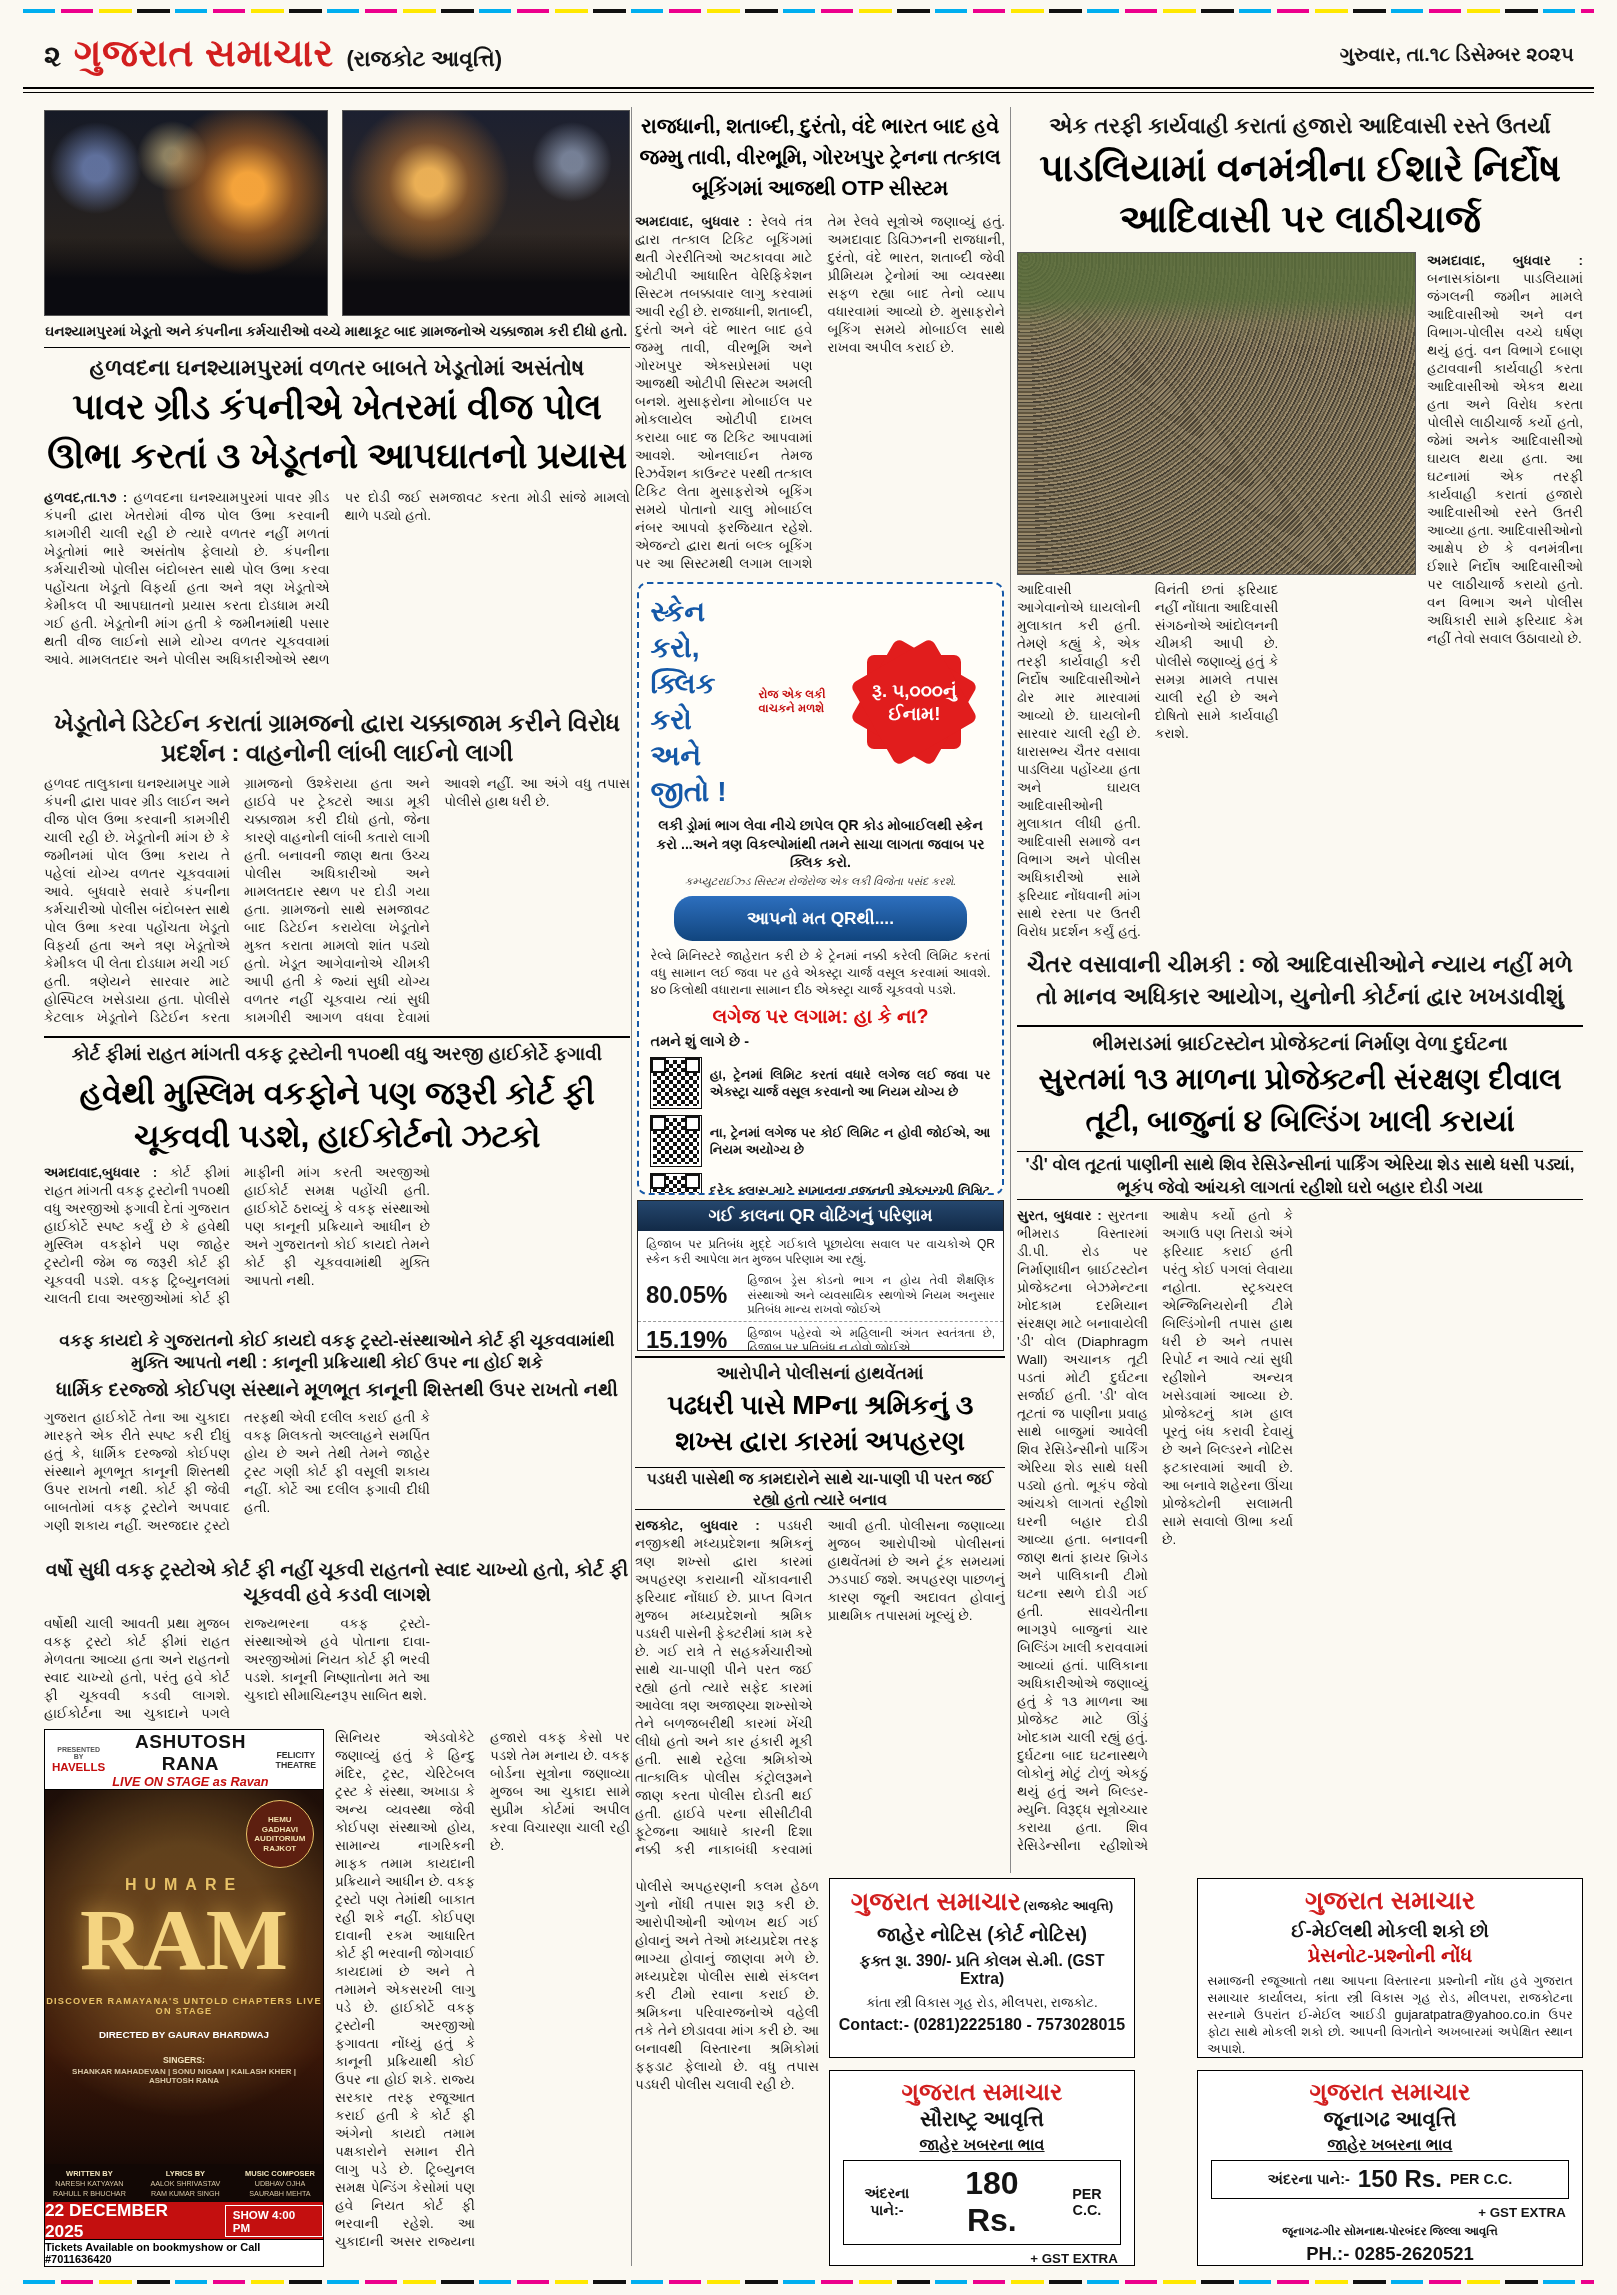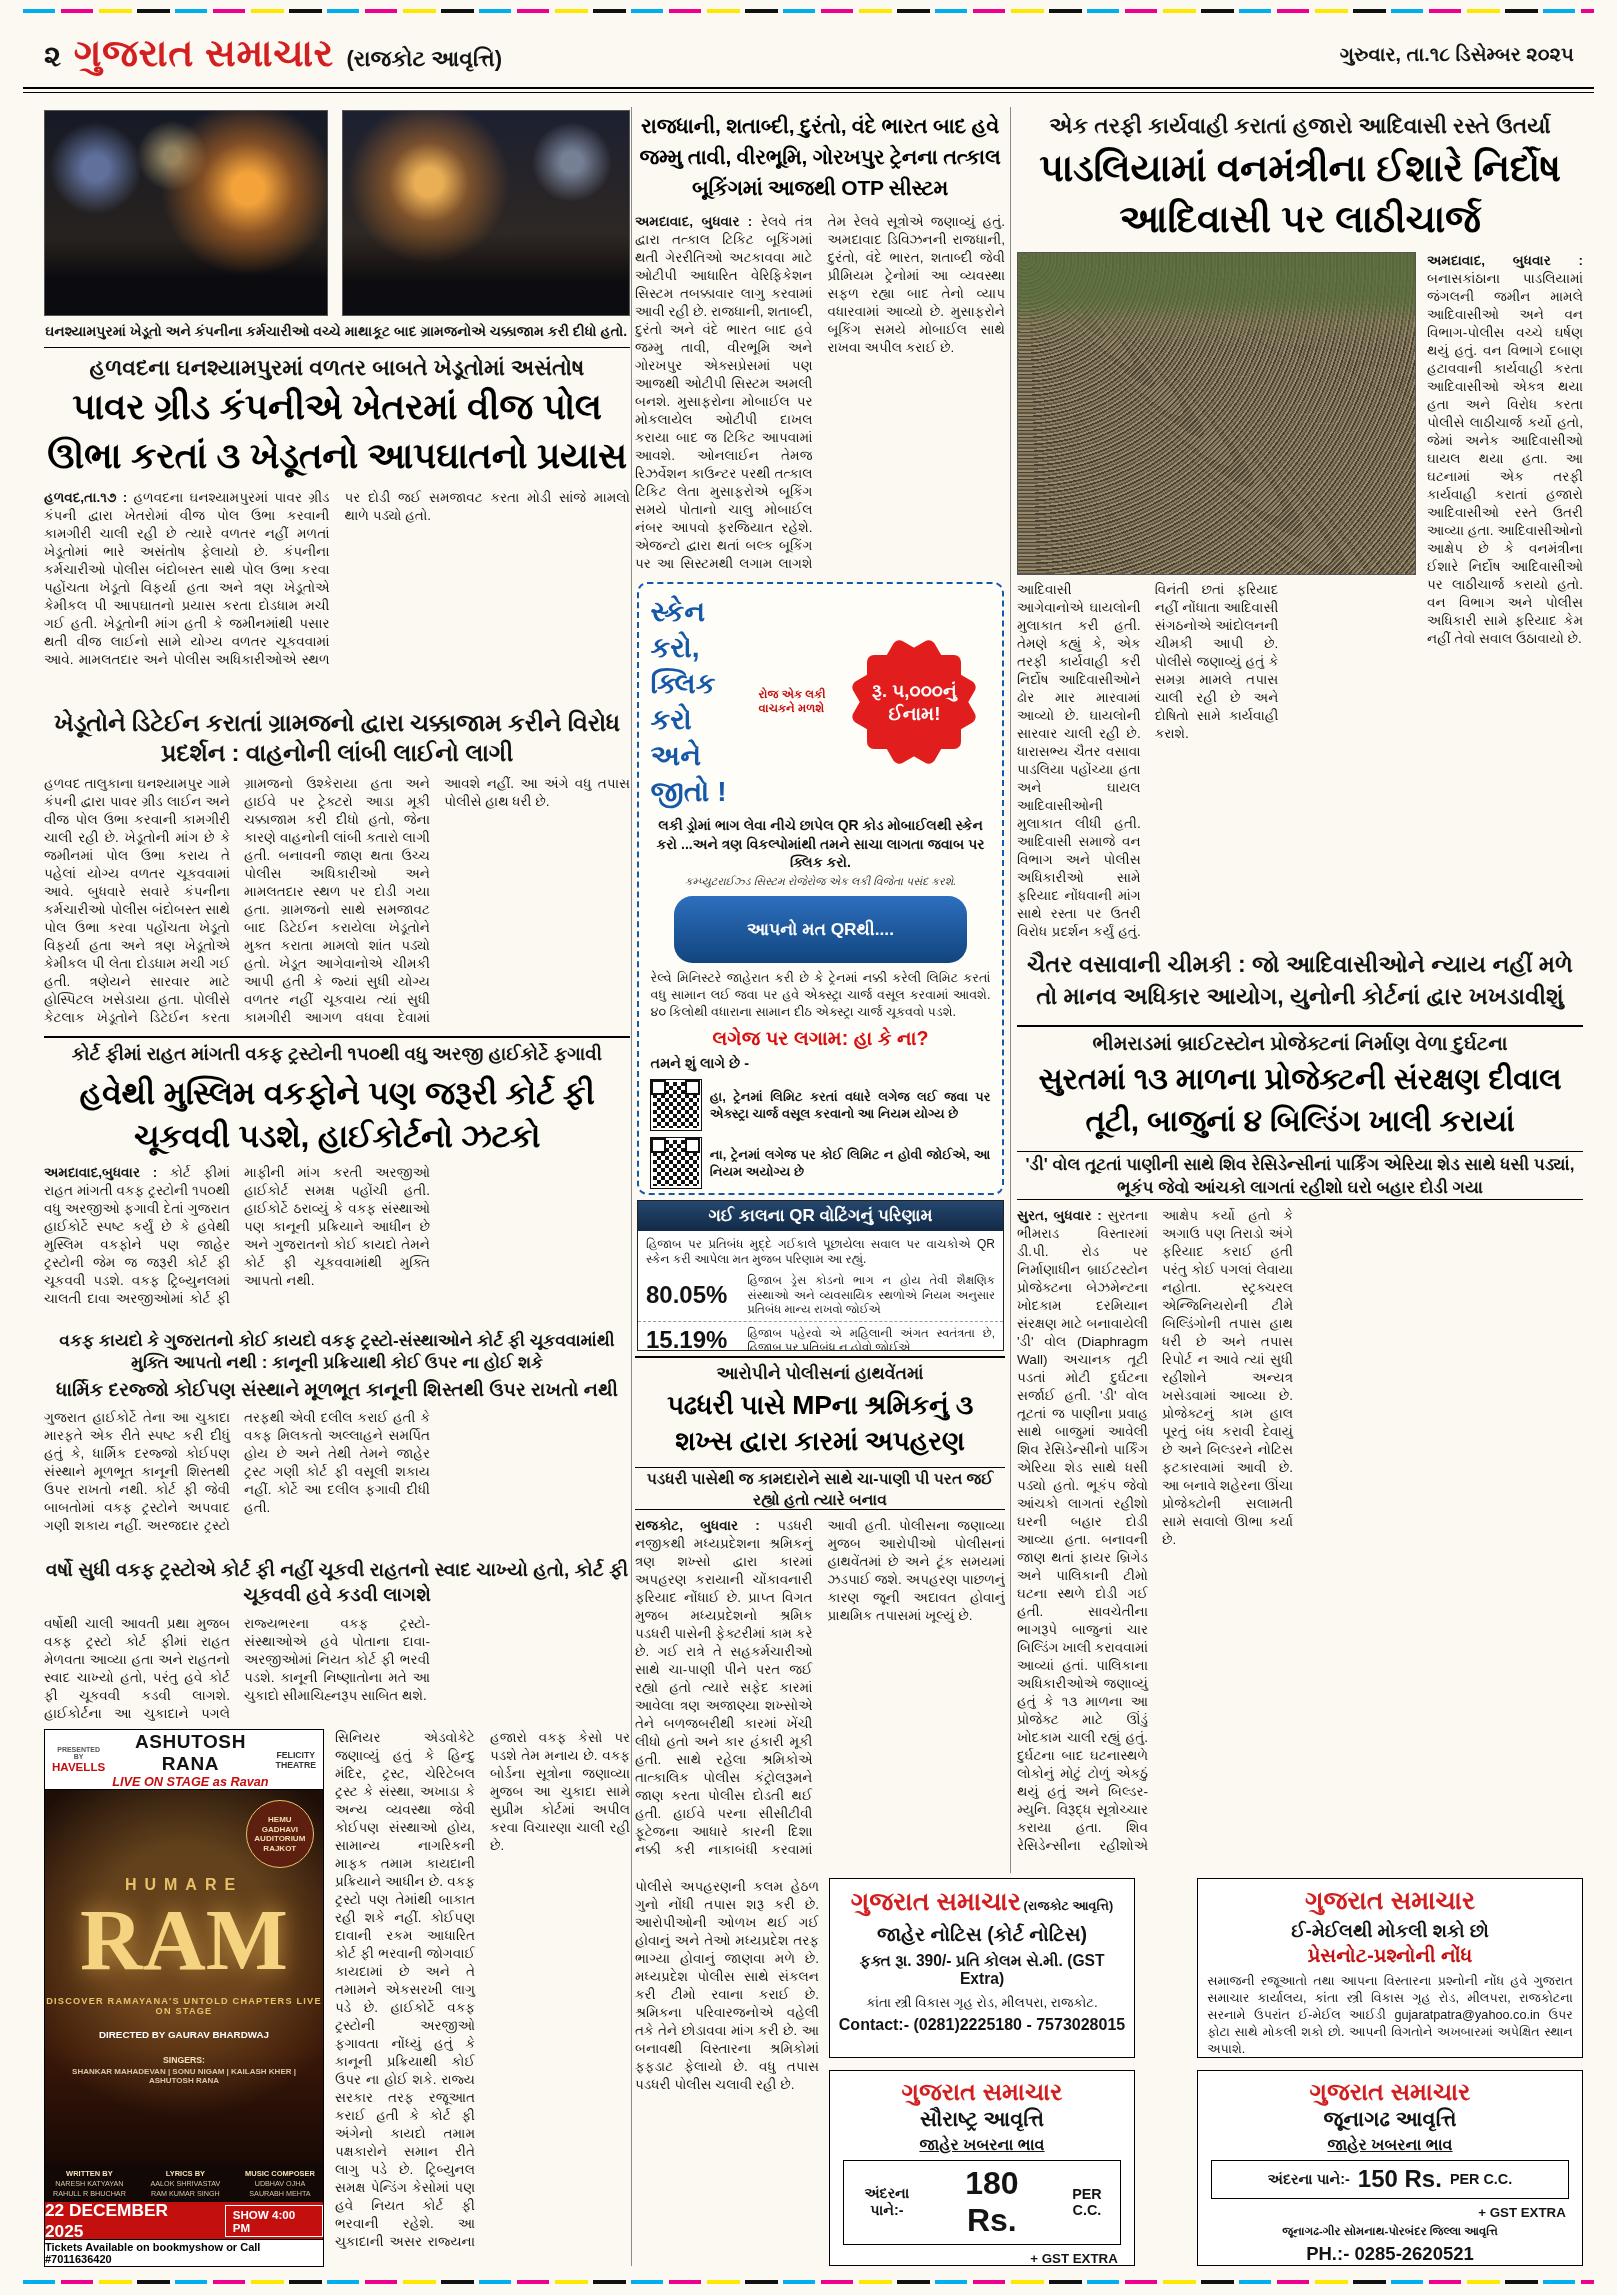--- a/index.html
+++ b/index.html
@@ -41,21 +41,21 @@
   .contest{border:2.9px dashed #1558a7;border-radius:10.4px;background:#fffdf8;padding:10.4px 11.6px;overflow:hidden}
   .cta{color:#1558a7;font-weight:800;font-size:28px;line-height:36px}
   .burst{position:relative;width:152px;height:125px;flex:none}
   .burst i{position:absolute;left:50%;top:50%;width:94px;height:94px;margin:-47px 0 0 -47px;background:#e11d1d;border-radius:7px}
   .burst i:nth-child(2){transform:rotate(30deg)}
   .burst i:nth-child(3){transform:rotate(60deg)}
   .burst .btxt{position:absolute;inset:0;display:flex;align-items:center;justify-content:center;color:#fff;font-weight:700;font-size:18.5px;line-height:23px;text-align:center;z-index:2}
   .qr{position:relative;width:50px;height:50px;flex:none;border:2.9px solid #fff;outline:1.2px solid #111;background:conic-gradient(#111 0 25%,#fff 0 50%,#111 0 75%,#fff 0) 0 0/8px 8px}
   .qr:before,.qr:after{content:"";position:absolute;width:10.4px;height:10.4px;background:#fff;border:2.9px solid #111}
   .qr:before{top:-1.2px;left:-1.2px}.qr:after{top:-1.2px;right:-1.2px}
-  .pollhdr{background:linear-gradient(#2d6fbe,#11457e);color:#fff;font-weight:800;text-align:center;border-radius:18.5px;padding:23px 0;font-size:17.3px}
+  .pollhdr{background:linear-gradient(#2d6fbe,#11457e);color:#fff;font-weight:800;text-align:center;border-radius:18.5px;padding:12px 0;font-size:17.3px}
   .redline{color:#d90f0f;font-weight:800;text-align:center;font-size:19.6px}
   .opt{display:flex;gap:9.2px;align-items:center;margin-top:8px}
   .opt .ot{font-size:13px;line-height:17px;text-align:justify;font-weight:700}
   
   .results{border:1.7px solid #222;background:#fff;overflow:hidden}
   .rhdr{background:linear-gradient(#25476e,#122a47);color:#fff;font-weight:800;text-align:center;font-size:17px;padding:5.2px 0}
   .rintro{font-size:12px;line-height:15px;text-align:justify;padding:5.8px 8px 2.3px}
   .rrow{display:flex;gap:9.2px;align-items:center;padding:4px 8px;border-bottom:0.6px dashed #9a9a9a}
   .rpct{font-weight:800;font-size:24px;min-width:92px}
   .rlbl{font-size:11.6px;line-height:14.4px;flex:1;text-align:justify}

